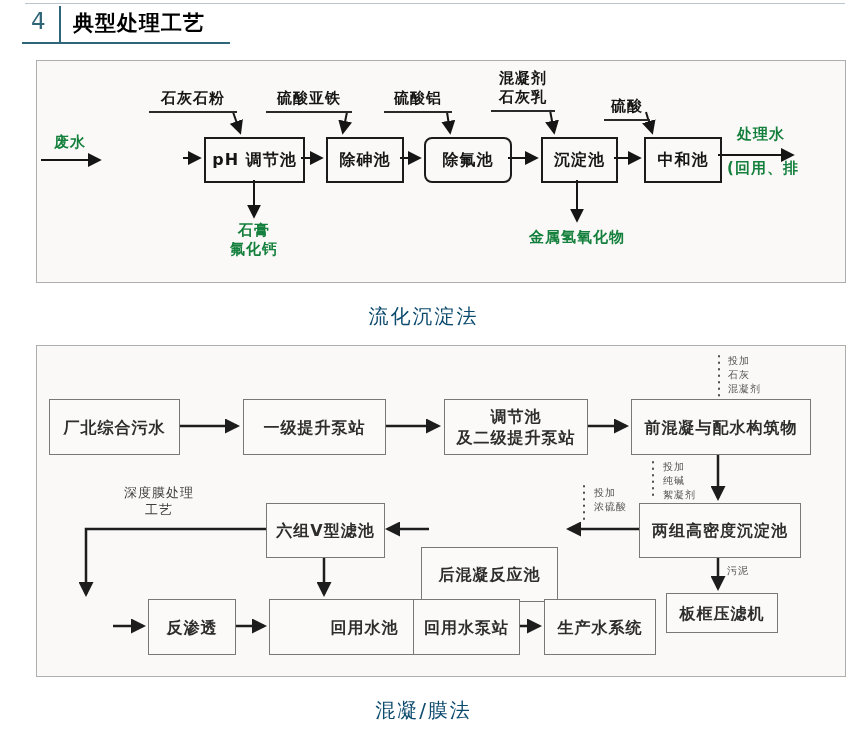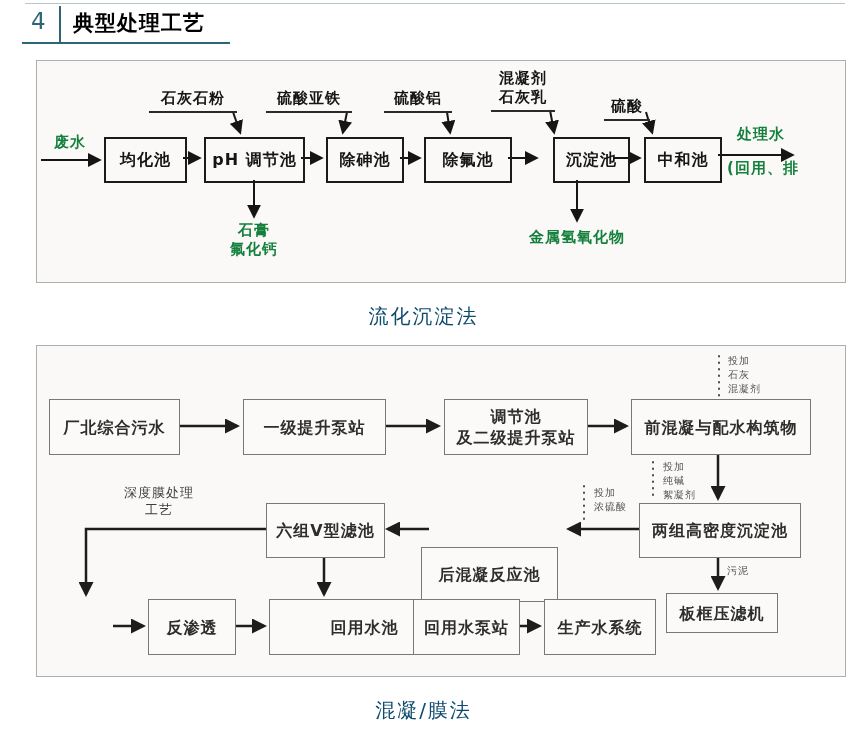--- a/index.html
+++ b/index.html
@@ -62,25 +62,24 @@
       <line x1="513" y1="49" x2="517" y2="71" marker-end="url(#ah1)"></line>
       <line x1="609" y1="51" x2="615" y2="71" marker-end="url(#ah1)"></line>
 
       <line x1="217" y1="119" x2="217" y2="155" marker-end="url(#ah1)"></line>
       <line x1="540" y1="119" x2="540" y2="159" marker-end="url(#ah1)"></line>
     </g>
   </svg>
 
   <div class="biglabel" style="left:8px;top:72px;width:50px;">废水</div>
 
-  <div class="d1-box" style="left:67px;top:76px;width:79px;height:42px;">均化池</div>
   <div class="d1-box" style="left:167px;top:76px;width:97px;height:42px;">pH 调节池</div>
   <div class="d1-box" style="left:289px;top:76px;width:74px;height:42px;">除砷池</div>
-  <div class="d1-box" style="left:387px;top:76px;width:84px;height:42px;">除氟池</div>
-  <div class="d1-box" style="left:504px;top:76px;width:73px;height:42px;margin-left:12px;">沉淀池</div>
+  <div class="d1-box" style="left:387px;top:76px;width:84px;height:42px;border-radius:8px;">除氟池</div>
+  <div class="d1-box" style="left:504px;top:76px;width:73px;height:42px;">沉淀池</div>
   <div class="d1-box" style="left:607px;top:76px;width:74px;height:42px;">中和池</div>
 
   <div class="reagent" style="left:112px;top:28px;width:88px;">石灰石粉</div>
   <div class="reagent" style="left:229px;top:28px;width:86px;">硫酸亚铁</div>
   <div class="reagent" style="left:347px;top:28px;width:68px;">硫酸铝</div>
   <div class="reagent" style="left:454px;top:8px;width:64px;">
     <div>混凝剂</div>
     <div>石灰乳</div>
   </div>
   <div class="reagent" style="left:567px;top:28px;width:46px;margin-top:8px;">硫酸</div>

